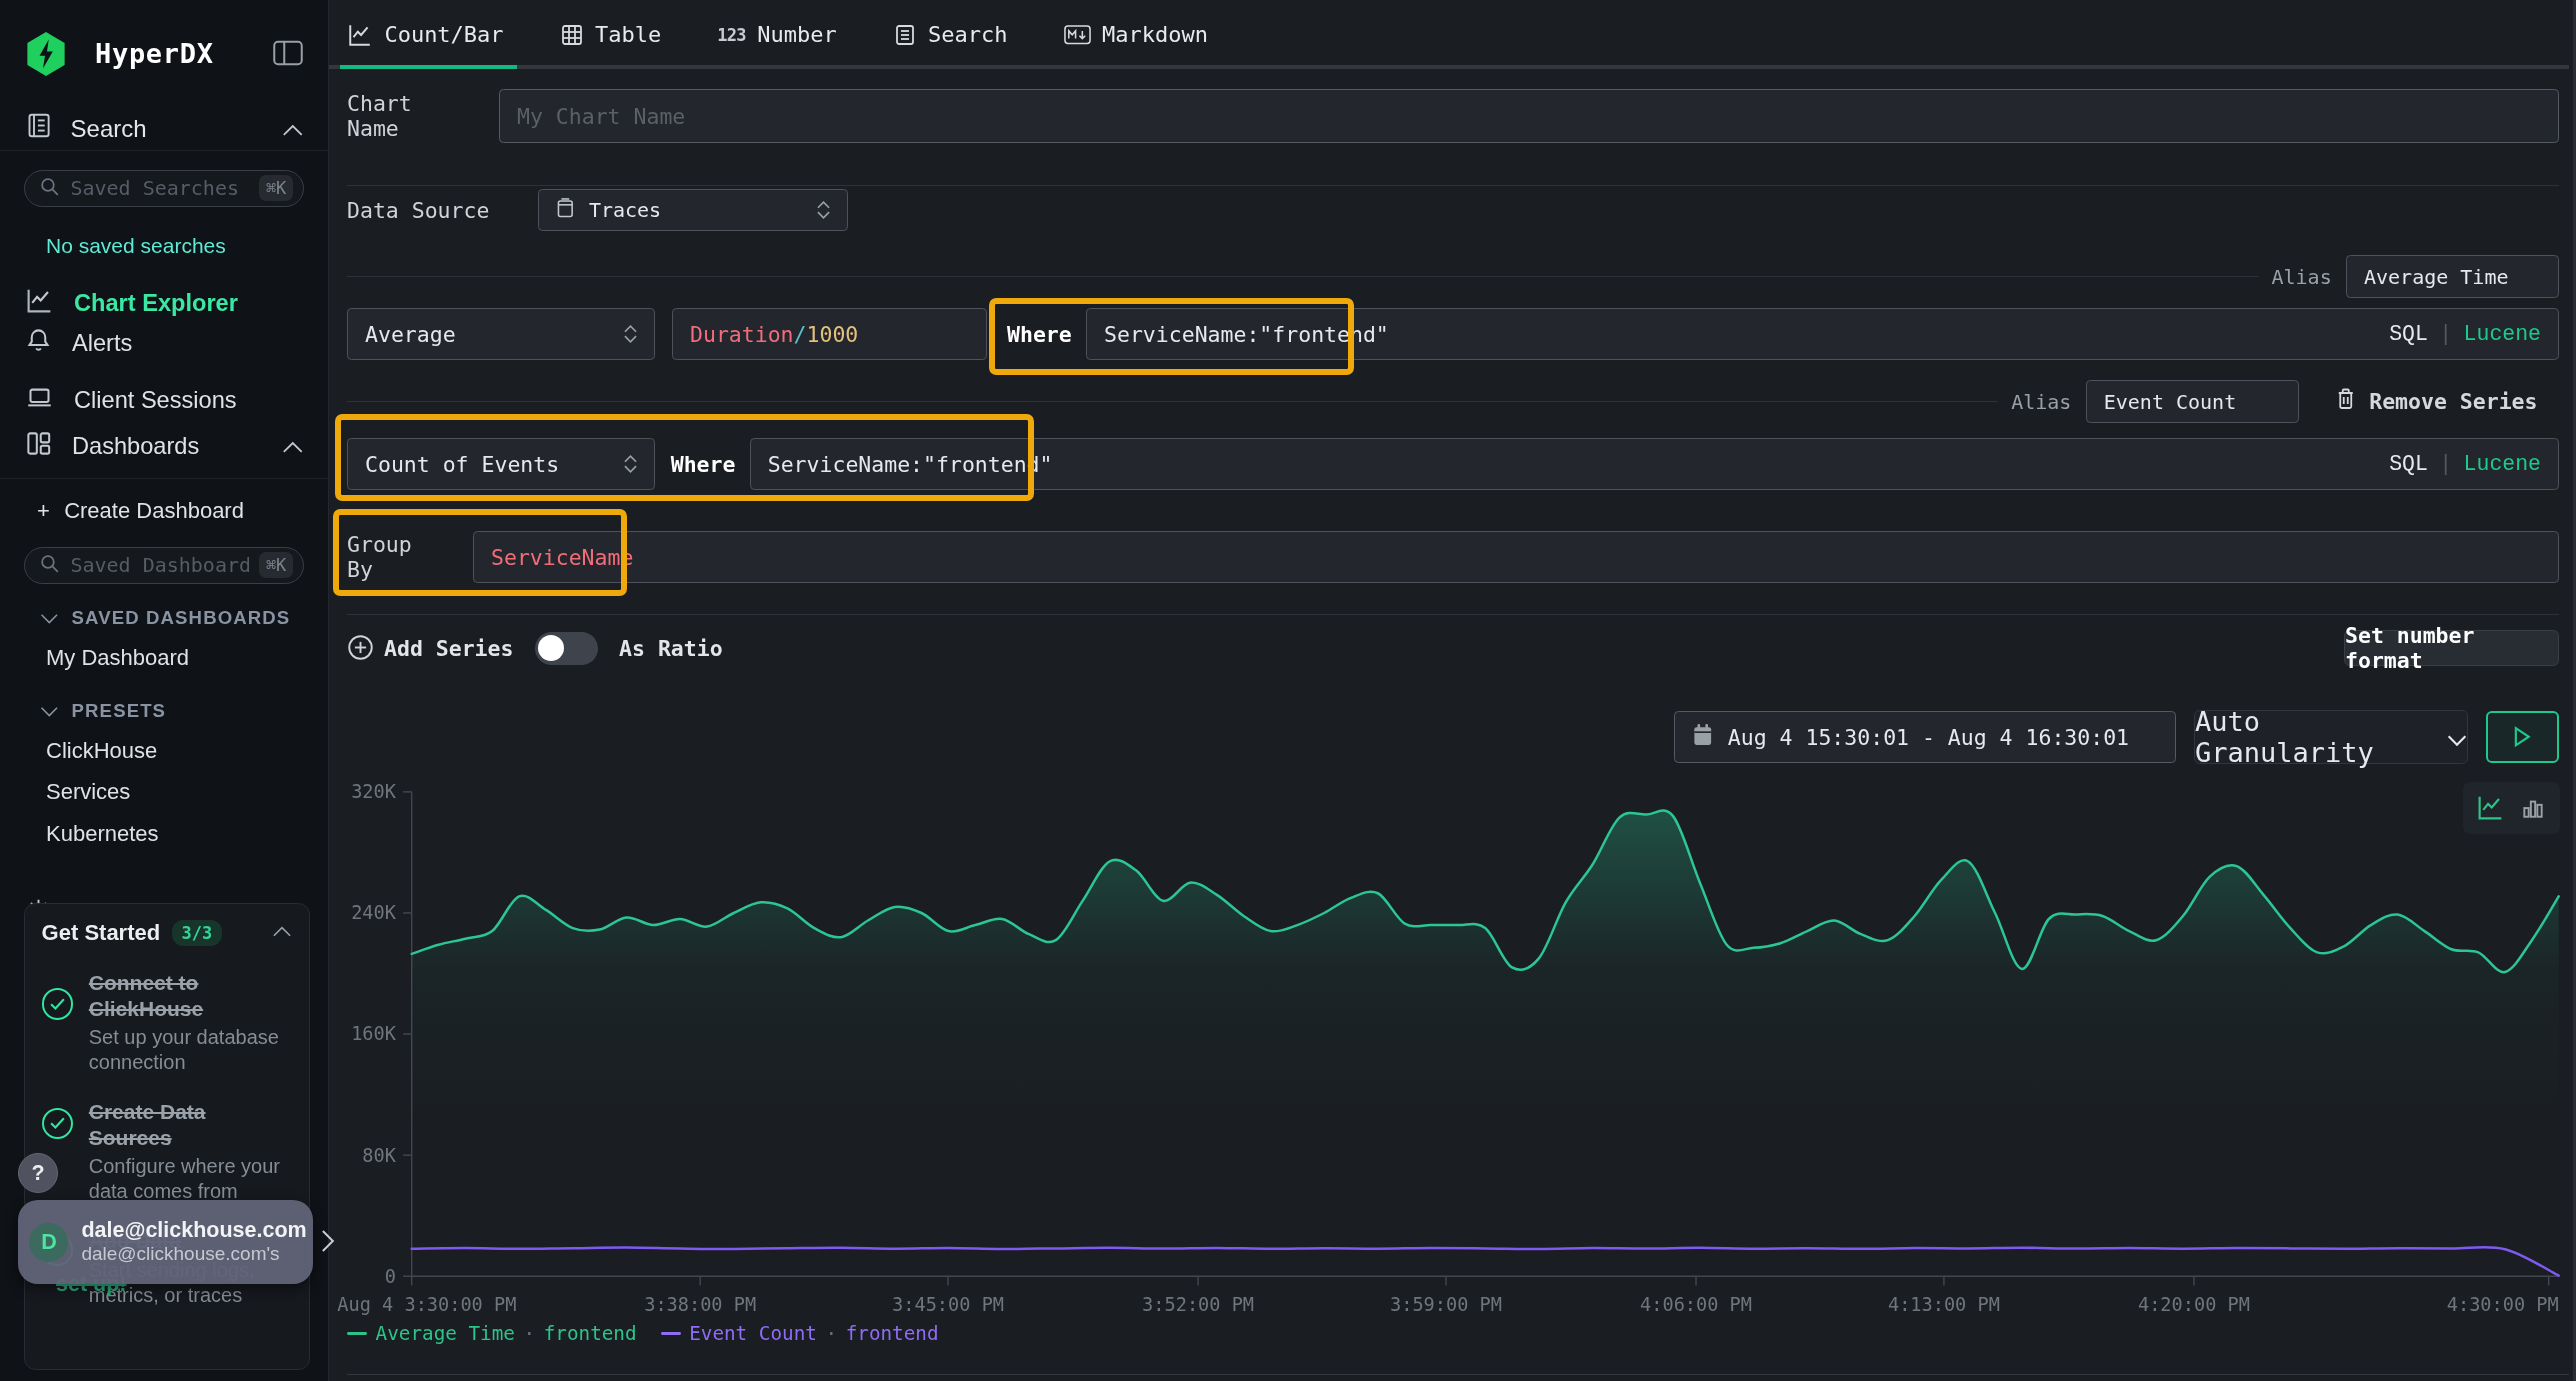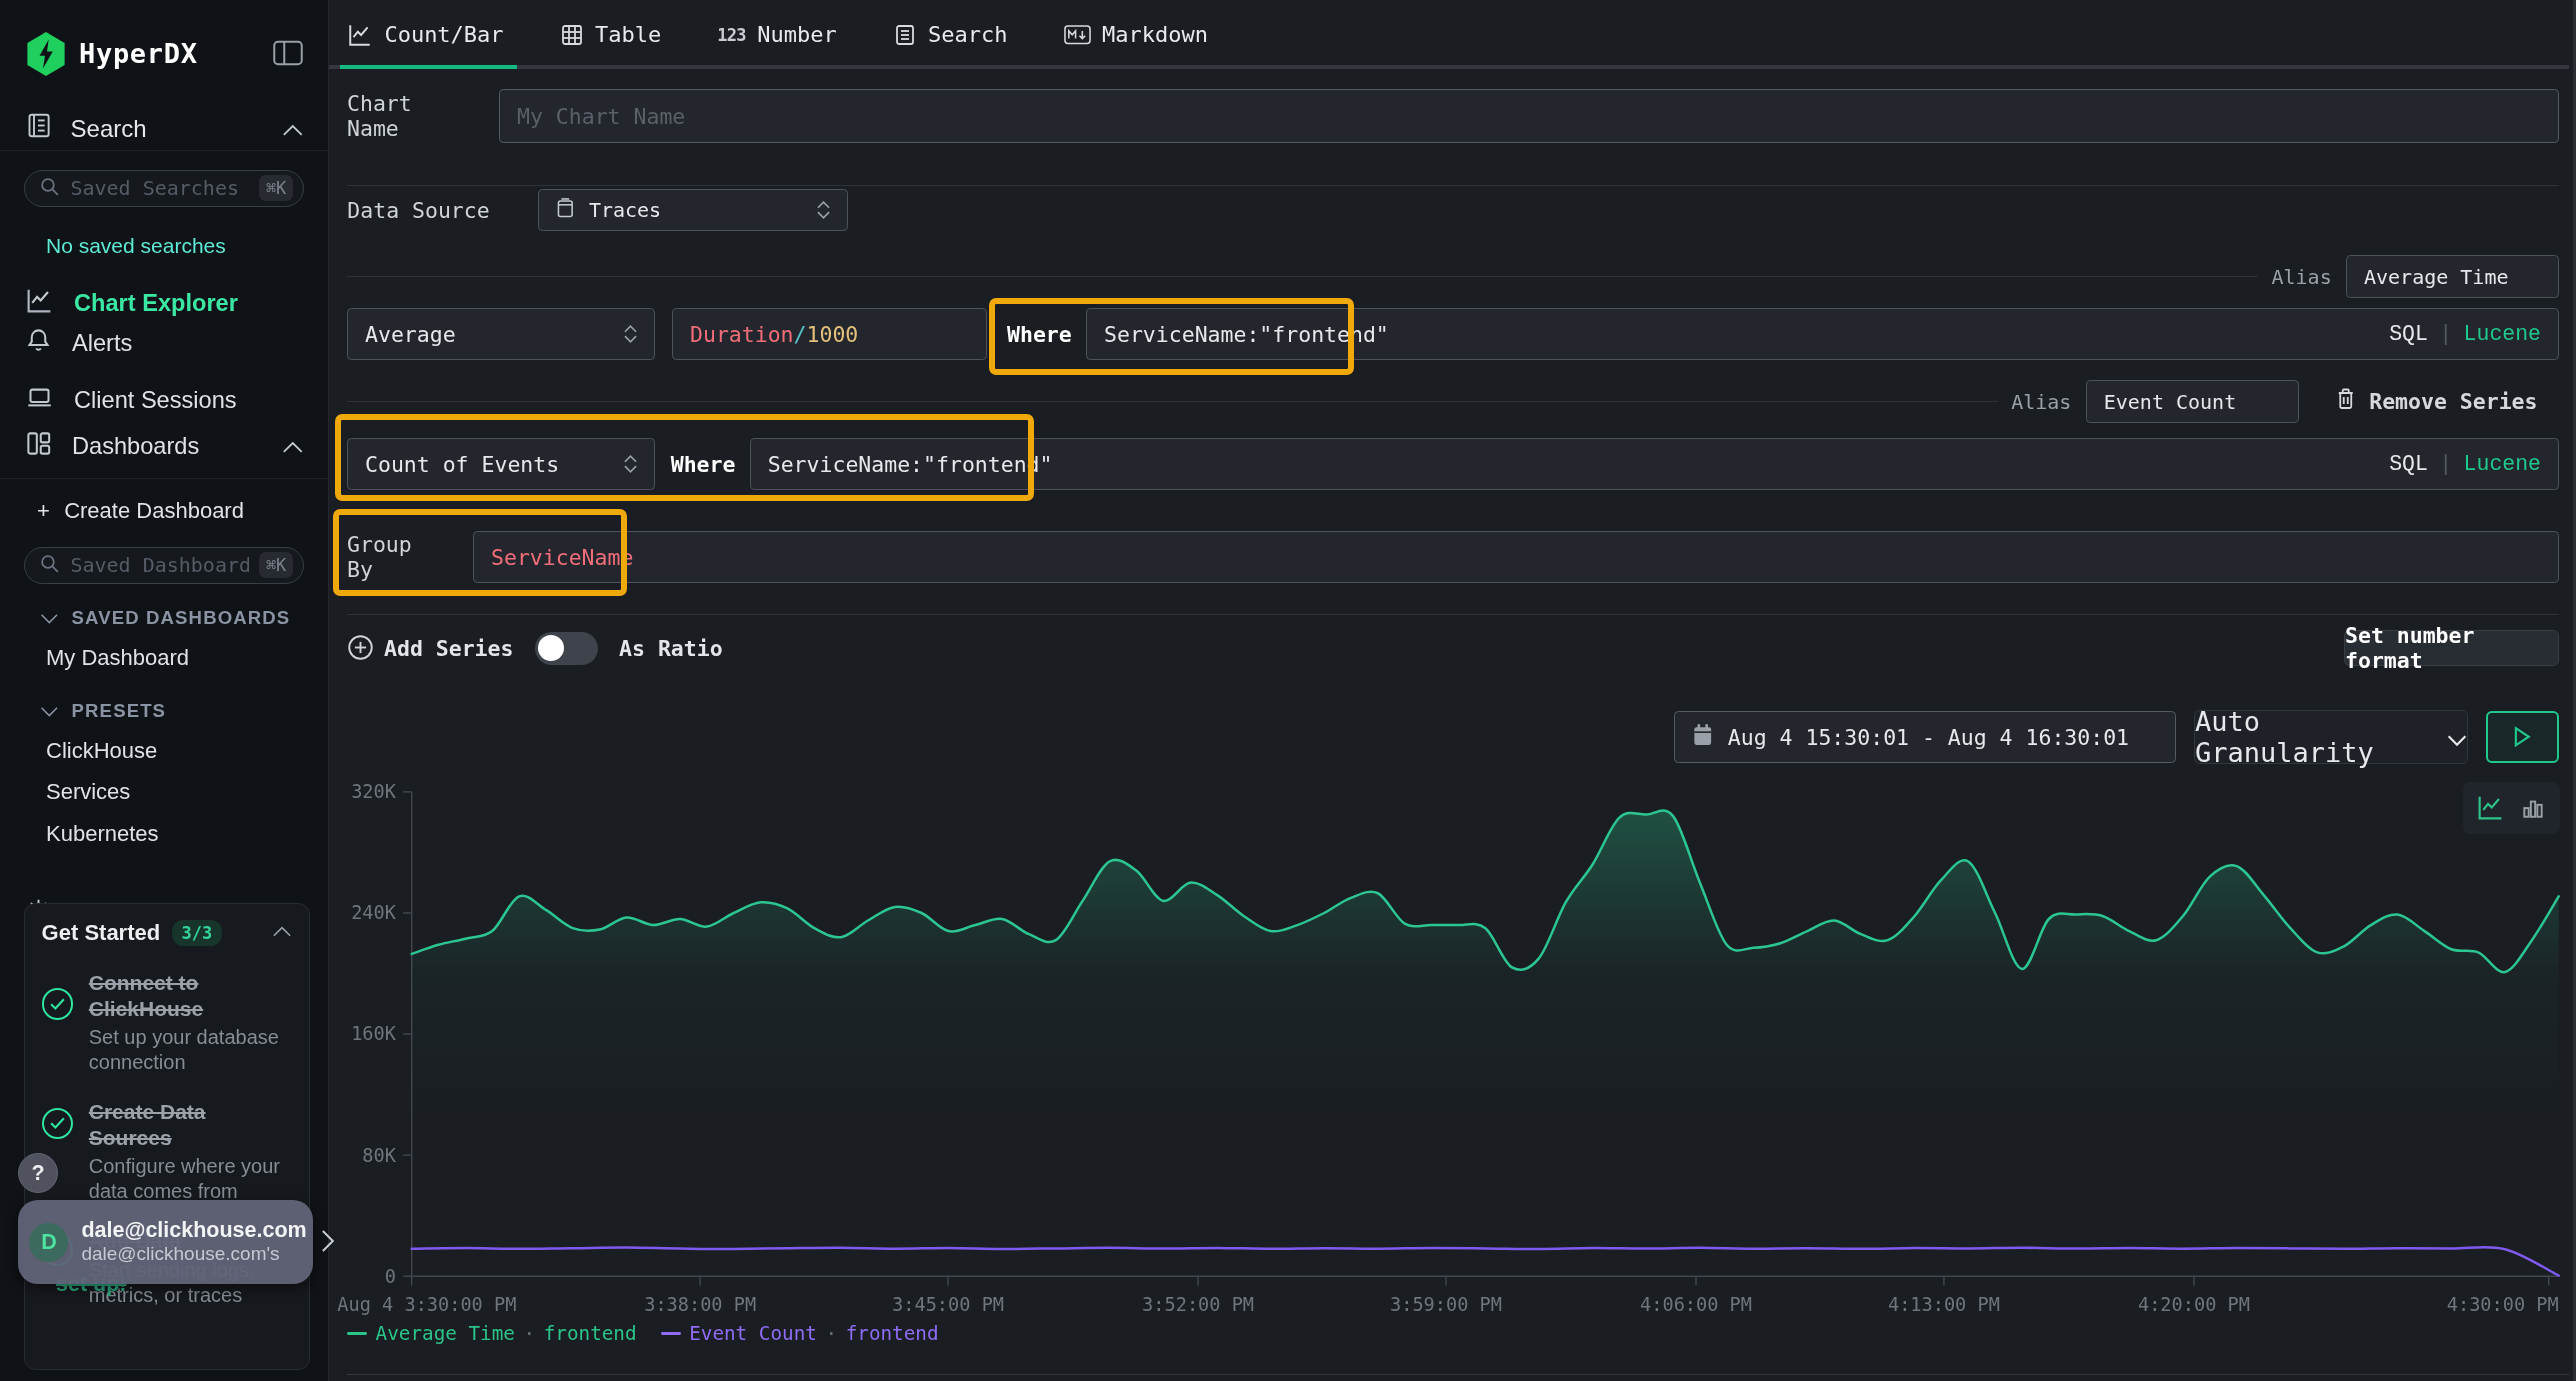--- a/index.html
+++ b/index.html
@@ -2,21 +2,21 @@
 <html style="font-size:11.4px"><head>
 <meta charset="utf-8">
 <style>
   * { margin:0; padding:0; box-sizing:border-box; }
   html,body { width:2576px; height:1381px; overflow:hidden; background:#1a1d22; }
   body { font-family:"Liberation Sans","DejaVu Sans",sans-serif; color:#e8eaed; position:relative; }
 
   
   #sidebar { position:absolute; left:0; top:0; bottom:0; width:329px; background:#0f1216; border-right:0.7px solid #24282e; z-index:5; }
   .sb-header { height:107px; display:flex; align-items:center; padding:0 25px; justify-content:space-between; }
-  .logo-wrap { display:flex; align-items:center; gap:12px; }
+  .logo-wrap { display:flex; align-items:center; gap:28px; }
   .logo-hex { width:42px; height:44px; }
   .logo-text { font-family:"DejaVu Sans Mono",monospace; font-weight:bold; font-size:27px; color:#ffffff; letter-spacing:0.7px; }
   .collapse-btn { color:#9aa0a8; cursor:pointer; }
   .sb-section-head { height:44px; display:flex; align-items:center; padding:0 25px; gap:18.6px; border-bottom:0.7px solid #1e2227; color:#e4e7ea; font-size:24px; }
   .sb-section-head .grow { flex:1; }
   .pill-search { margin:18.6px 23.6px 0 23.6px; height:37px; border-radius:18.6px; background:#15181d; border:0.7px solid #3a3f47; display:flex; align-items:center; padding:0 10px 0 14.3px; gap:10px; }
   .pill-search input { flex:1; background:transparent; border:none; outline:none; font-family:"DejaVu Sans Mono",monospace; font-size:20px; color:#aab0b8; min-width:0; }
   .pill-search input::placeholder { color:#565c66; }
   .kbd-badge { background:#272b31; color:#7b828c; border-radius:7.2px; font-size:17px; padding:2.9px 7.2px; font-family:"DejaVu Sans Mono",monospace; }
   .no-saved { margin:27px 0 0 46px; font-size:21px; color:#5eead4; }
@@ -329,21 +329,21 @@
   <div class="row" style="left:18px; right:17px; top:89px; height:54px;">
     <span class="flabel" style="width:129px; margin-right:23px;">Chart Name</span>
     <div class="inputbox" style="flex:1; border-color:#555a63;">
       <input placeholder="My Chart Name" style="">
     </div>
   </div>
 
   <div class="divider" style="top:185px;"></div>
 
   <div class="row" style="left:18px; right:17px; top:189px; height:42px;">
-    <span class="flabel" style="width:143px;text-align:center;">Data Source</span>
+    <span class="flabel" style="width:143px;">Data Source</span>
     <div class="inputbox selectbox" style="width:310px; margin-left:48px; font-size:20px;">
       <span><svg width="18.6" height="21.5" viewBox="0 0 18 22" fill="none" stroke="#c3c8cf" stroke-width="1.6">
             <rect x="2" y="4" width="14" height="16" rx="2"></rect>
             <line x1="2" y1="8" x2="16" y2="8"></line>
             <line x1="5" y1="2" x2="13" y2="2"></line>
           </svg></span>
       <span>Traces</span>
       <span class="updown">
         <svg width="13" height="7.9" viewBox="0 0 14 8" fill="none" stroke="#9aa0a8" stroke-width="1.8">
             <polyline points="1,7 7,1 13,7"></polyline>

